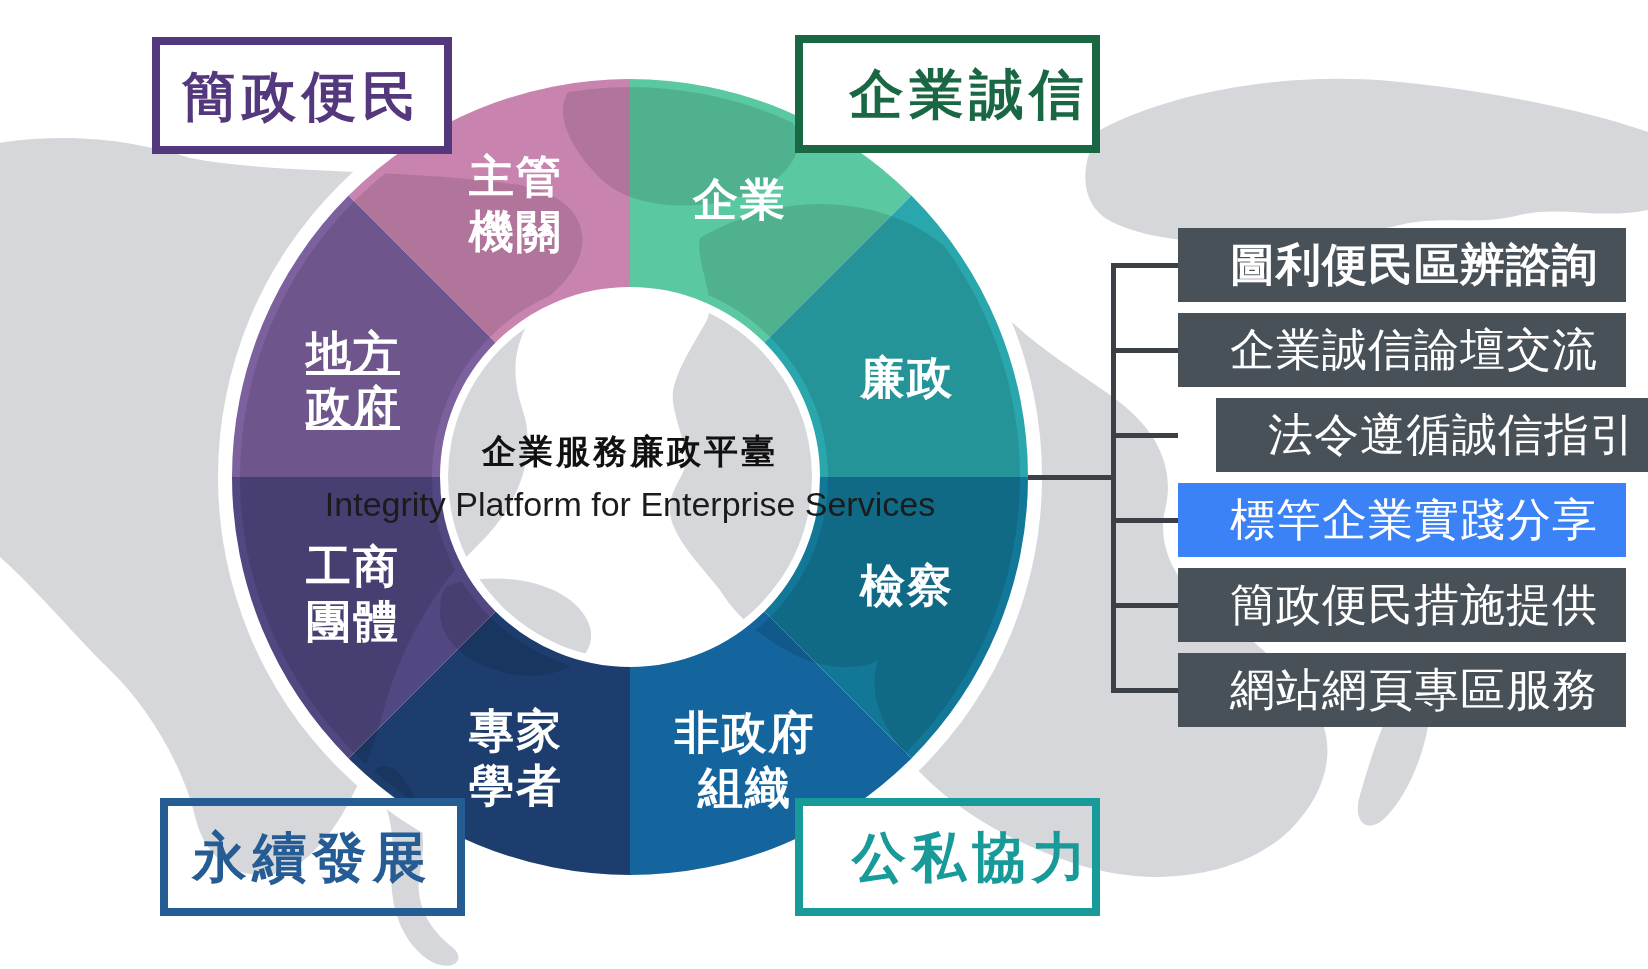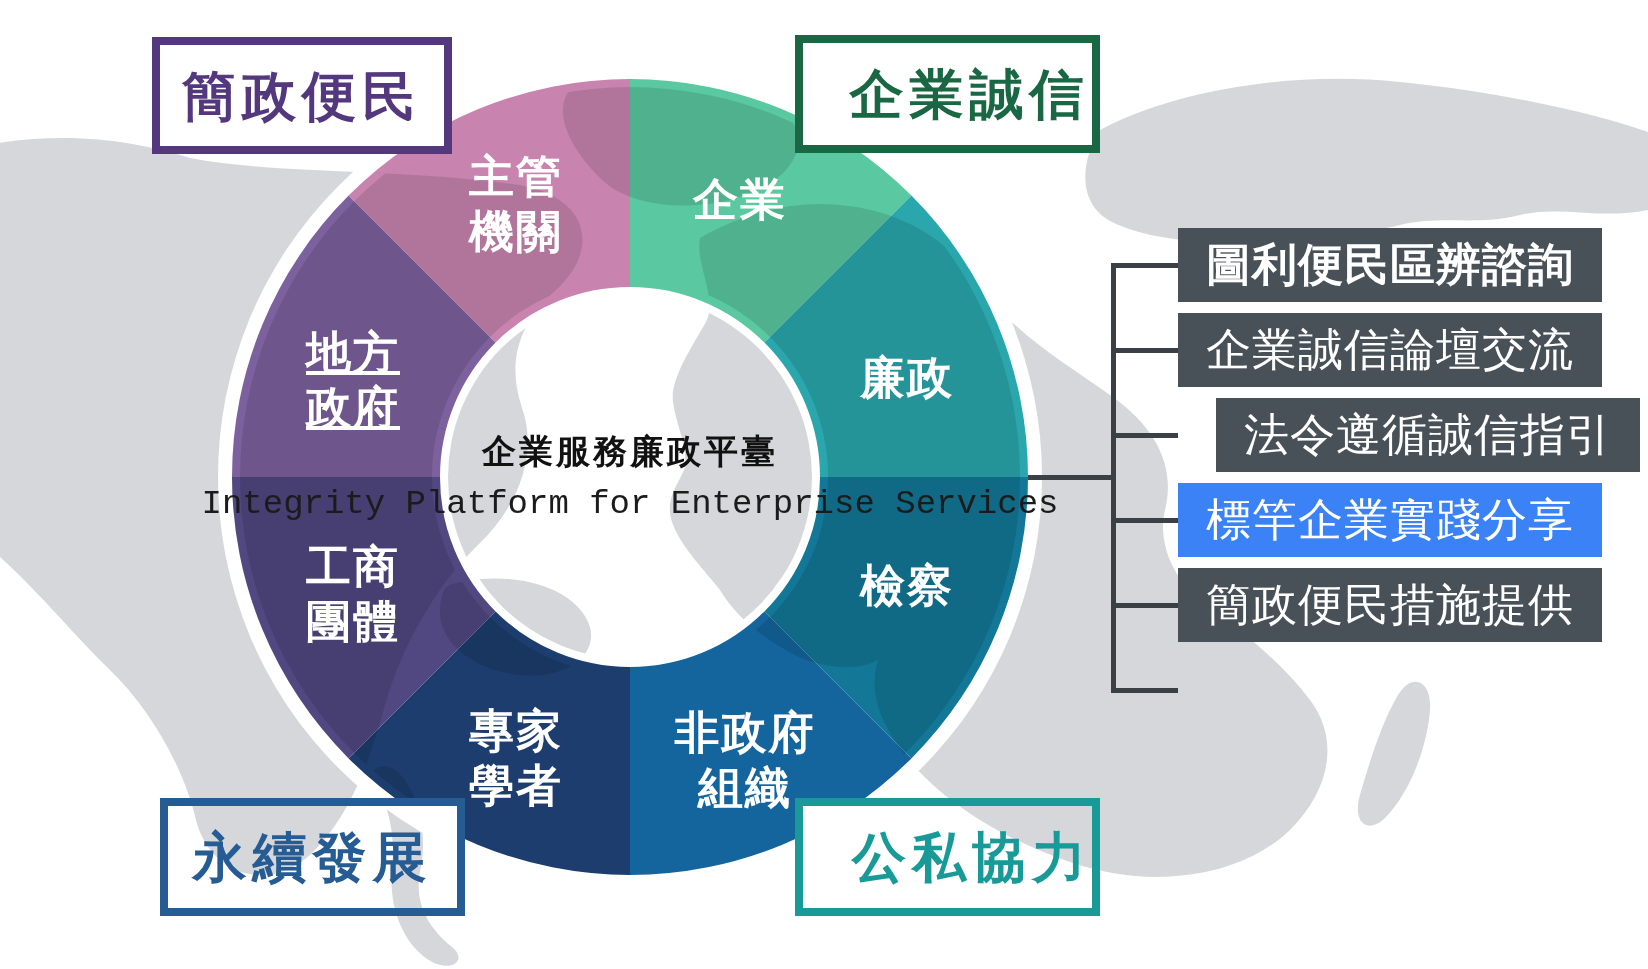--- a/index.html
+++ b/index.html
@@ -23,28 +23,28 @@
     text-align:center;white-space:pre-line;letter-spacing:2px;
   }
 
   
   .center-zh{
     position:absolute;left:630px;top:452px;transform:translate(-50%,-50%);
     font-size:34px;font-weight:bold;color:#111;letter-spacing:3px;white-space:nowrap;
   }
   .center-en{
     position:absolute;left:630px;top:504px;transform:translate(-50%,-50%);
-    font-size:34px;color:#1b1b1b;white-space:nowrap;font-family:Liberation Mono, monospace;
+    font-size:34px;color:#1b1b1b;white-space:nowrap;
   }
 
   
   .service-item{
     position:absolute;left:1178px;width:424px;height:74px;
     display:flex;align-items:center;justify-content:center;
-    color:#fff;font-size:45px;letter-spacing:1px;white-space:nowrap;
+    color:#fff;font-size:45px;letter-spacing:1px;white-space:nowrap;padding-left:24px;
   }
   .service-item.bold{font-weight:bold;}
 
   
   .connector{position:absolute;background:#3a4046;}
 </style>
 </head>
 <body>
 
 <div class="stage">
@@ -145,14 +145,15 @@
 機關</div>
 
   <div class="center-zh">企業服務廉政平臺</div>
   <div class="center-en">Integrity Platform for Enterprise Services</div>
 
   <div class="service-item bold" style="top: 228px; background: rgb(72, 80, 88); color: rgb(255, 255, 255);">圖利便民區辨諮詢</div>
   <div class="service-item" style="top: 313px; background: rgb(72, 80, 88); color: rgb(255, 255, 255);">企業誠信論壇交流</div>
   <div class="service-item" style="top: 398px; background: rgb(72, 80, 88); color: rgb(255, 255, 255); margin-left: 38px;">法令遵循誠信指引</div>
   <div class="service-item" style="top: 483px; background: #3b82f6; color: rgb(255, 255, 255);">標竿企業實踐分享</div>
   <div class="service-item" style="top: 568px; background: rgb(72, 80, 88); color: rgb(255, 255, 255);">簡政便民措施提供</div>
+  <div class="service-item" style="top: 653px; background: rgb(72, 80, 88); color: rgb(255, 255, 255);">網站網頁專區服務</div>
 
 </div>
 
 </body></html>

